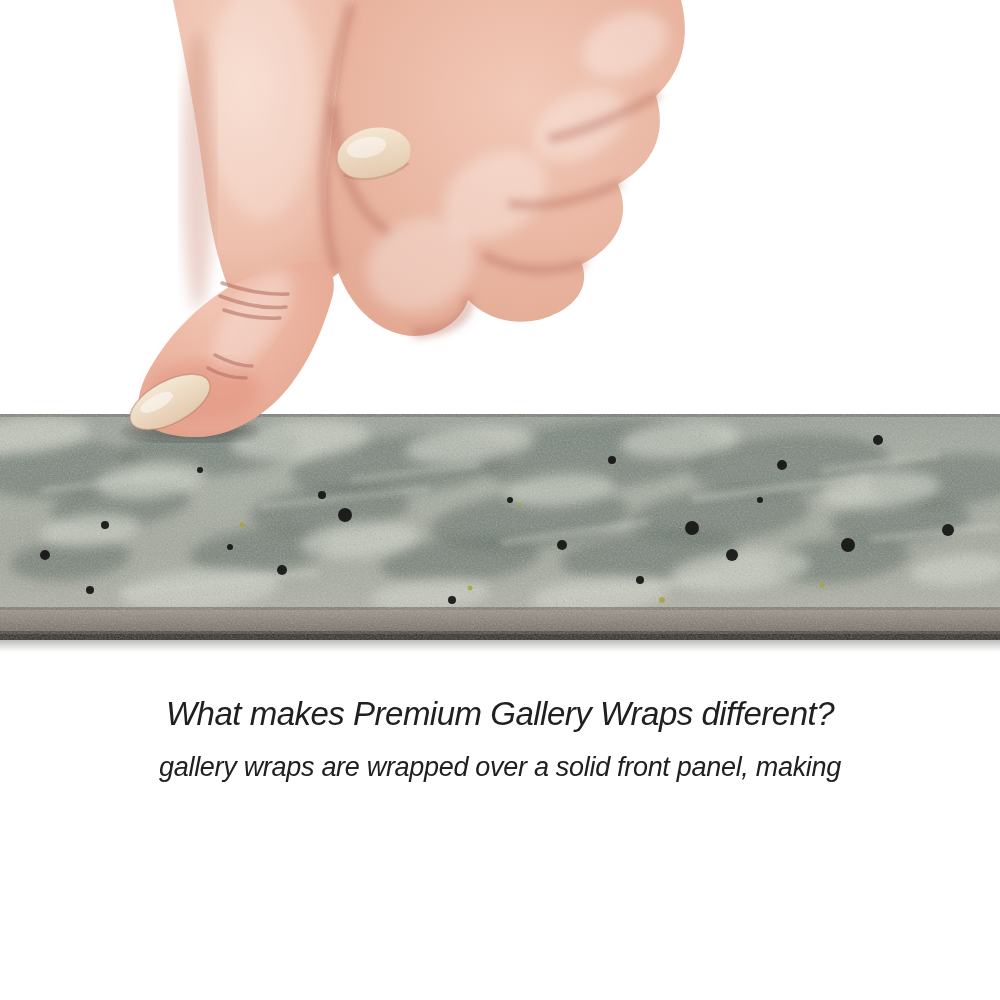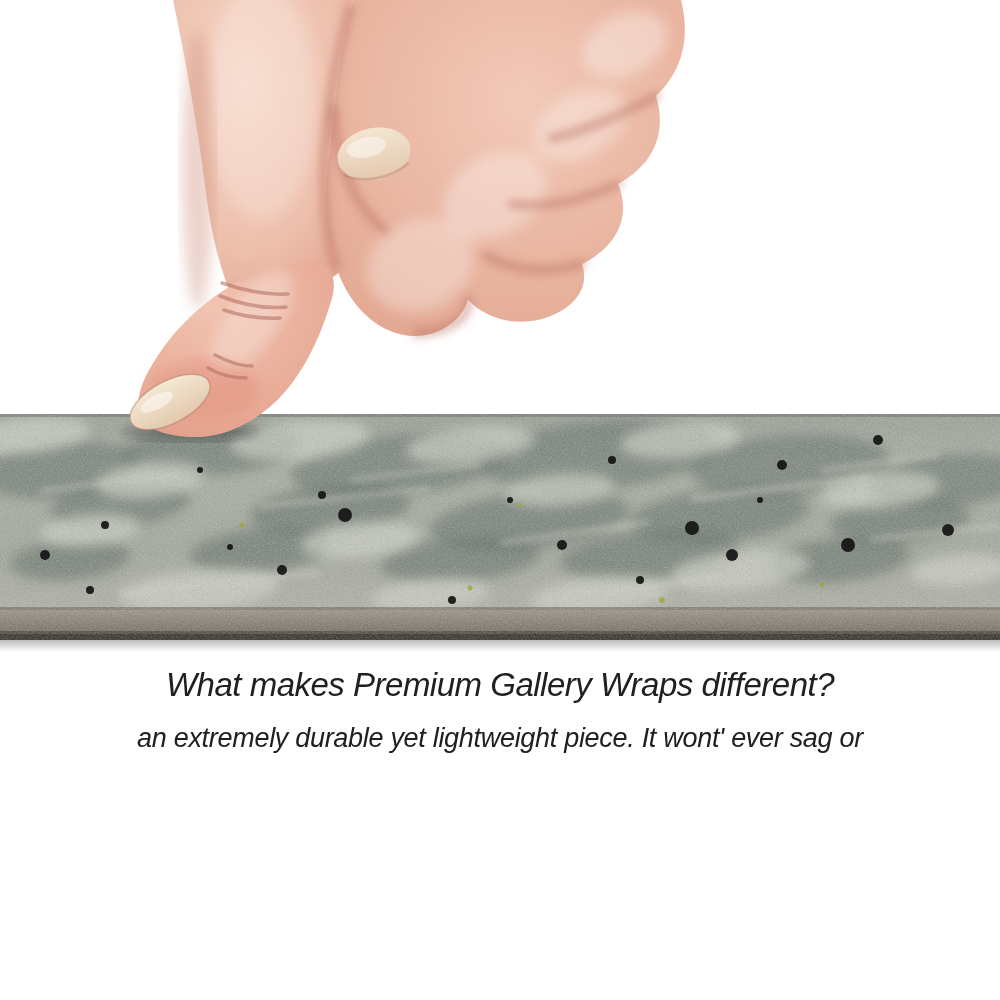--- a/index.html
+++ b/index.html
@@ -17,21 +17,21 @@
     --nail:#eee0c8;
   }
   html,body{margin:0;padding:0;background:var(--bg);}
   .stage{
     position:relative;width:1000px;height:1000px;background:var(--bg);
     overflow:hidden;font-family:"Liberation Sans",sans-serif;
   }
   .canvas-strip{position:absolute;left:0;top:410px;width:1000px;height:245px;display:block;}
   .hand{position:absolute;left:0;top:0;width:1000px;height:450px;display:block;}
   .copy{
-    position:absolute;left:0;top:665px;width:1000px;text-align:center;
+    position:absolute;left:0;top:694px;width:1000px;text-align:center;
     color:var(--text);font-style:italic;
   }
   .copy .heading{
     font-size:33px;font-weight:500;letter-spacing:-0.5px;margin:0 0 14px 0;line-height:40px;
   }
   .copy .line{
     font-size:27px;font-weight:400;line-height:38.5px;letter-spacing:-0.3px;
   }
 </style>
 </head>
@@ -265,16 +265,16 @@
     </g>
 
     <g transform="rotate(-28 170 402)">
       <ellipse cx="170" cy="402" rx="44" ry="21" fill="url(#nailGrad)" stroke="rgba(170,115,95,0.45)" stroke-width="1.5"></ellipse>
       <ellipse cx="158" cy="396" rx="18" ry="7" fill="#ffffff" opacity="0.5"></ellipse>
     </g>
   </svg>
 
   <div class="copy">
     <div class="heading">What makes Premium Gallery Wraps different?</div>
-    <div class="line">an extremely durable yet lightweight piece. It wont' ever sag or</div>
+    <div class="line">gallery wraps are wrapped over a solid front panel, making</div>
   </div>
 
 </div>
 
 </body></html>

